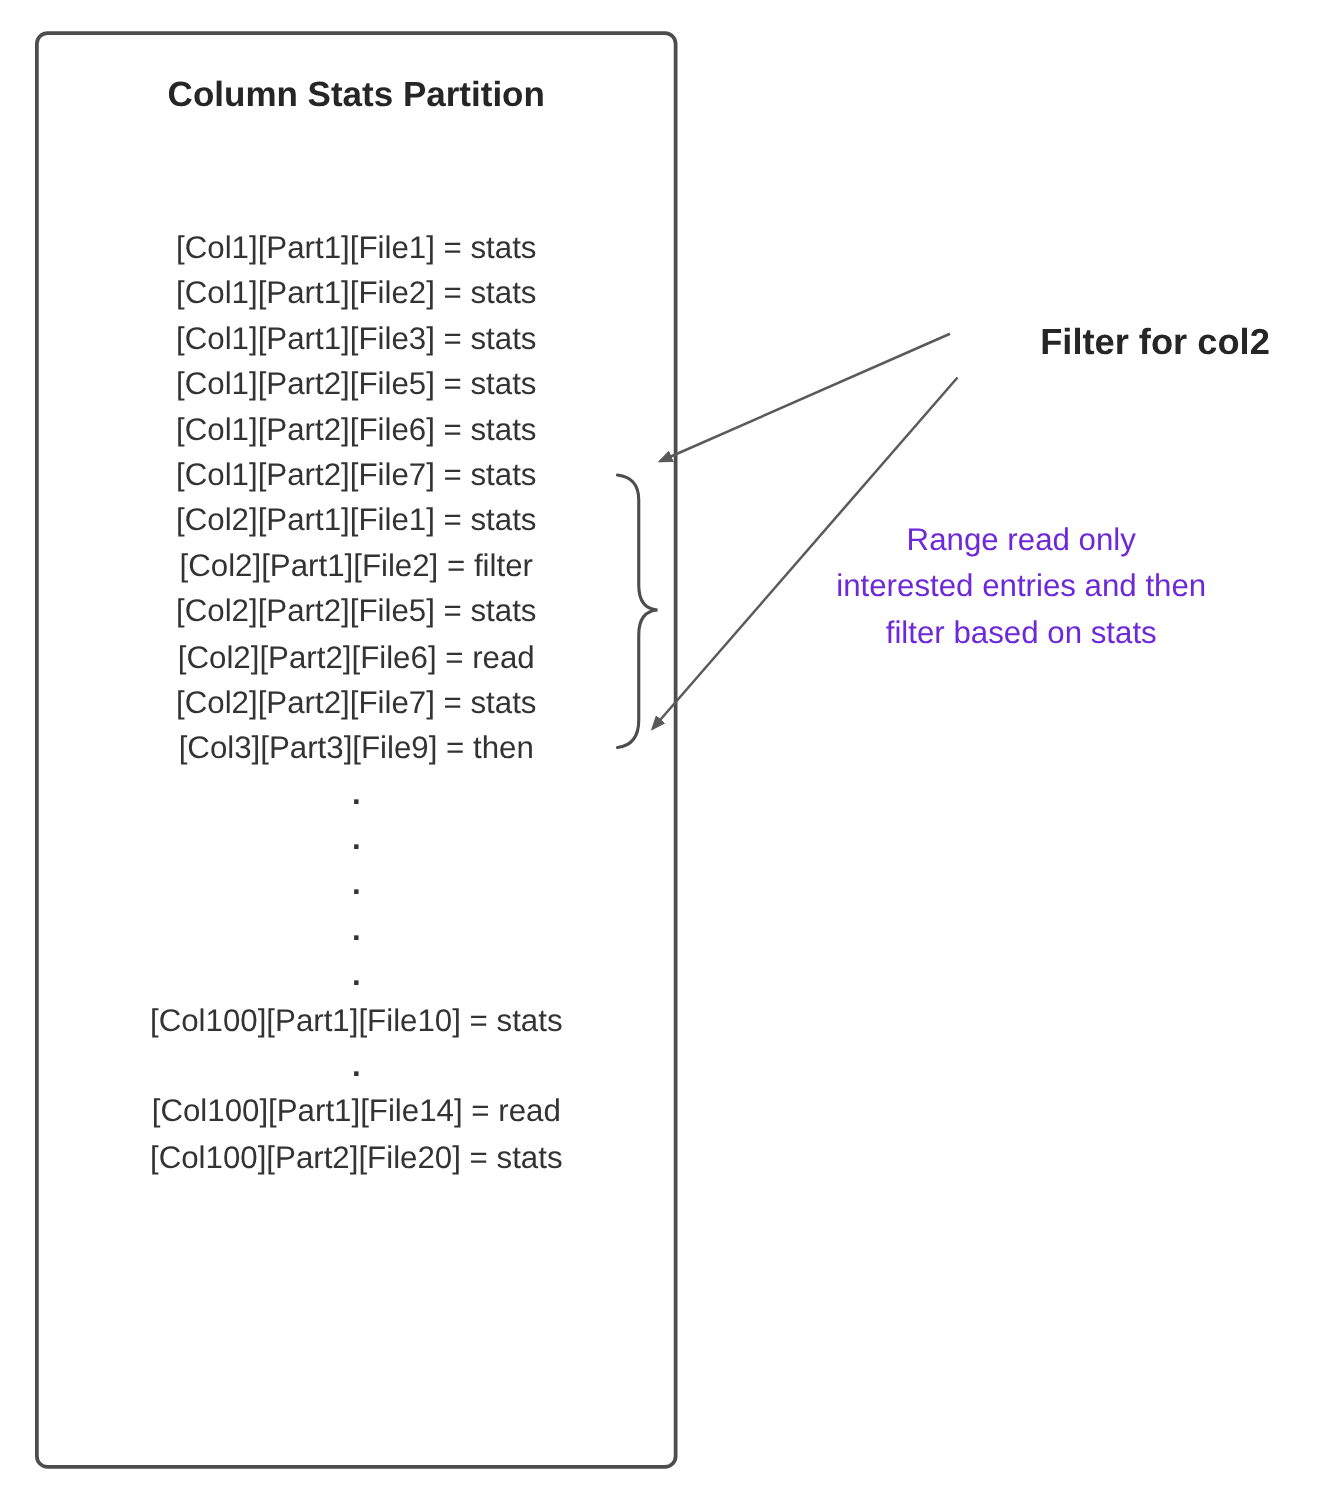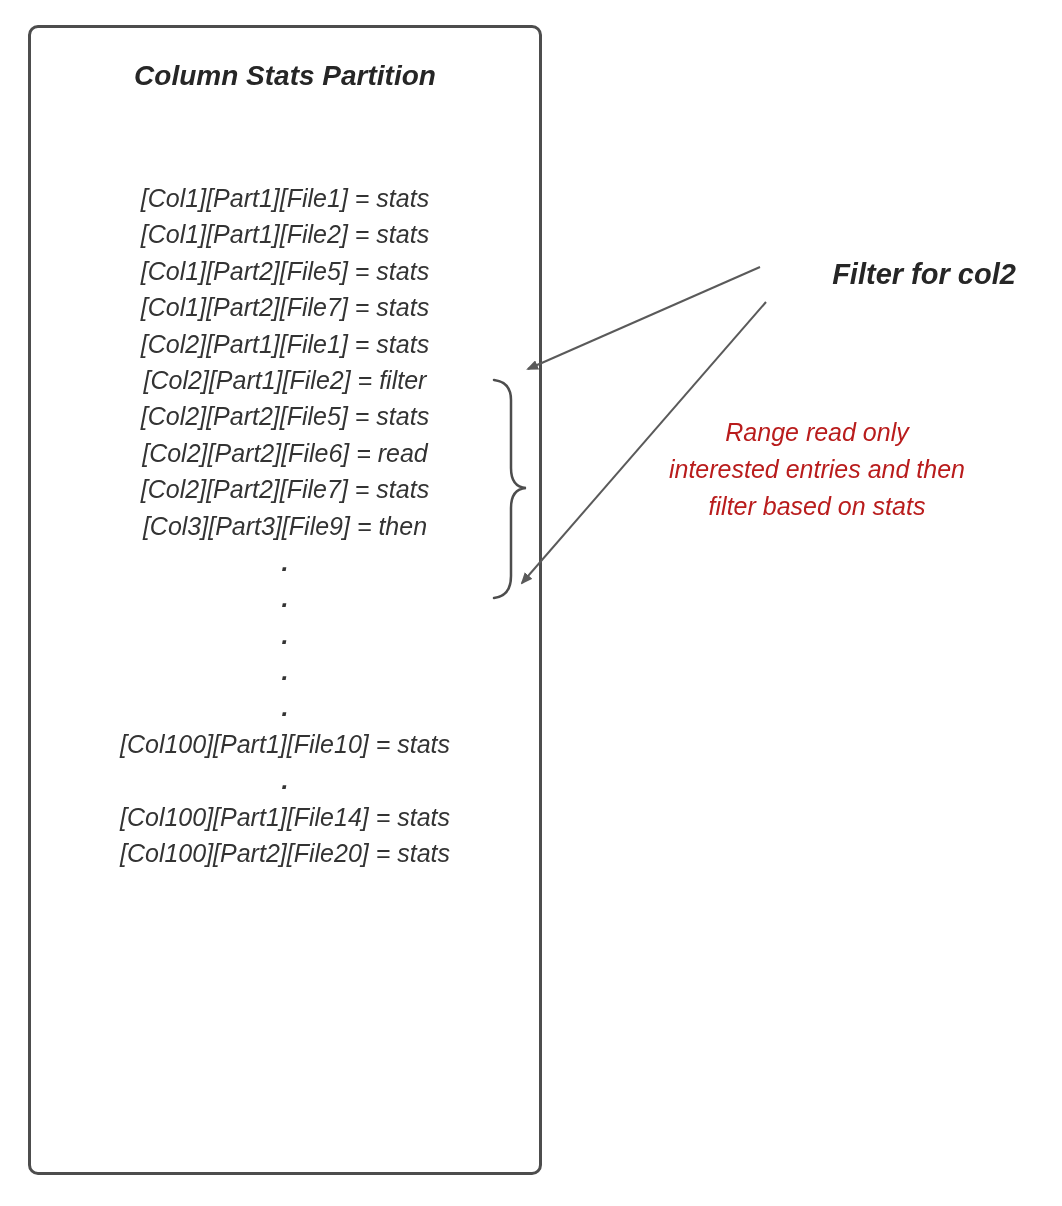--- a/index.html
+++ b/index.html
@@ -7,21 +7,20 @@
     padding: 0;
     background: #ffffff;
     font-family: "Liberation Sans", sans-serif;
   }
   .canvas {
     position: relative;
     width: 1062px;
     height: 1206px;
     background: #ffffff;
     overflow: hidden;
-    font-style: italic;
   }
   .partition-box {
     position: absolute;
     left: 28px;
     top: 25px;
     width: 514px;
     height: 1150px;
     border: 3px solid #4d4d4d;
     border-radius: 10px;
     background: #ffffff;
@@ -68,57 +67,59 @@
     white-space: nowrap;
   }
   .range-note {
     position: absolute;
     left: 667px;
     top: 414px;
     width: 300px;
     text-align: center;
     font-size: 25px;
     line-height: 37px;
-    color: #b91c1c;
+    color: #6d28d9;
   }
   .overlay-svg {
     position: absolute;
     left: 0;
     top: 0;
     width: 1062px;
     height: 1206px;
     pointer-events: none;
   }
 </style>
 </head>
 <body>
 
 <div class="canvas">
 
   <div class="partition-box">
     <div class="partition-title">Column Stats Partition</div>
     <div class="entries">
       <div class="entry-line">[Col1][Part1][File1] = stats</div>
       <div class="entry-line">[Col1][Part1][File2] = stats</div>
+      <div class="entry-line">[Col1][Part1][File3] = stats</div>
       <div class="entry-line">[Col1][Part2][File5] = stats</div>
+      <div class="entry-line">[Col1][Part2][File6] = stats</div>
       <div class="entry-line">[Col1][Part2][File7] = stats</div>
       <div class="entry-line">[Col2][Part1][File1] = stats</div>
       <div class="entry-line">[Col2][Part1][File2] = filter</div>
       <div class="entry-line">[Col2][Part2][File5] = stats</div>
       <div class="entry-line">[Col2][Part2][File6] = read</div>
       <div class="entry-line">[Col2][Part2][File7] = stats</div>
       <div class="entry-line">[Col3][Part3][File9] = then</div>
       <div class="dots-line">.</div>
       <div class="dots-line">.</div>
       <div class="dots-line">.</div>
       <div class="dots-line">.</div>
       <div class="dots-line">.</div>
       <div class="entry-line">[Col100][Part1][File10] = stats</div>
       <div class="dots-line">.</div>
-      <div class="entry-line">[Col100][Part1][File14] = stats</div>
+      <div class="entry-line">[Col100][Part1][File14] = read</div>
       <div class="entry-line">[Col100][Part2][File20] = stats</div>
     </div>
   </div>
 
   <div class="filter-label">Filter for col2</div>
 
   <div class="range-note">Range read only interested entries and then filter based on stats</div>
 
   <svg class="overlay-svg" width="1062" height="1206" viewBox="0 0 1062 1206" xmlns="http://www.w3.org/2000/svg">
     <defs>

